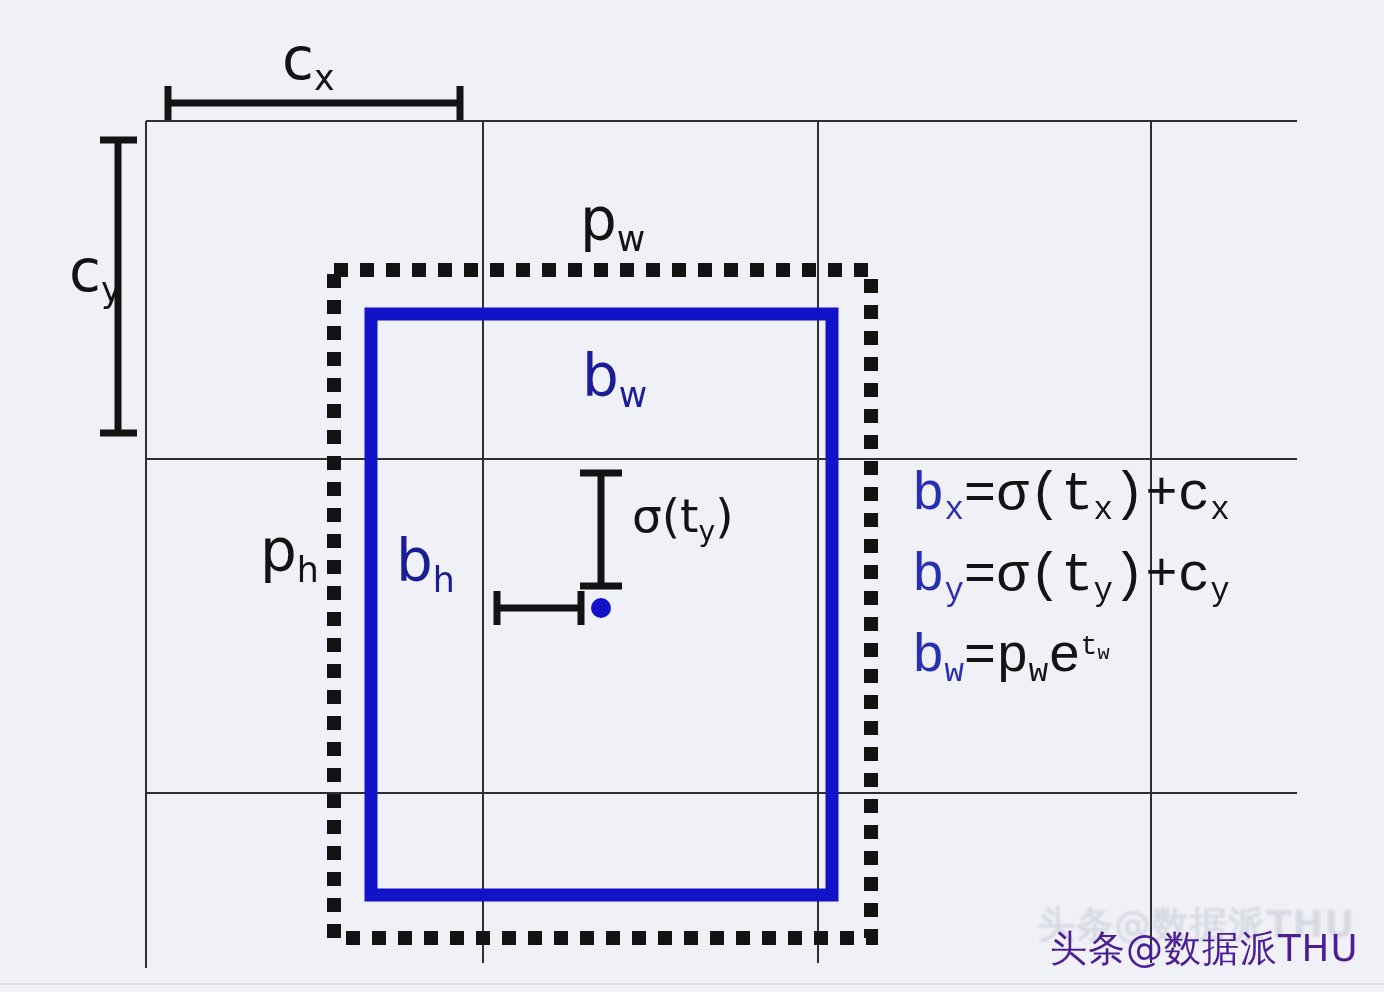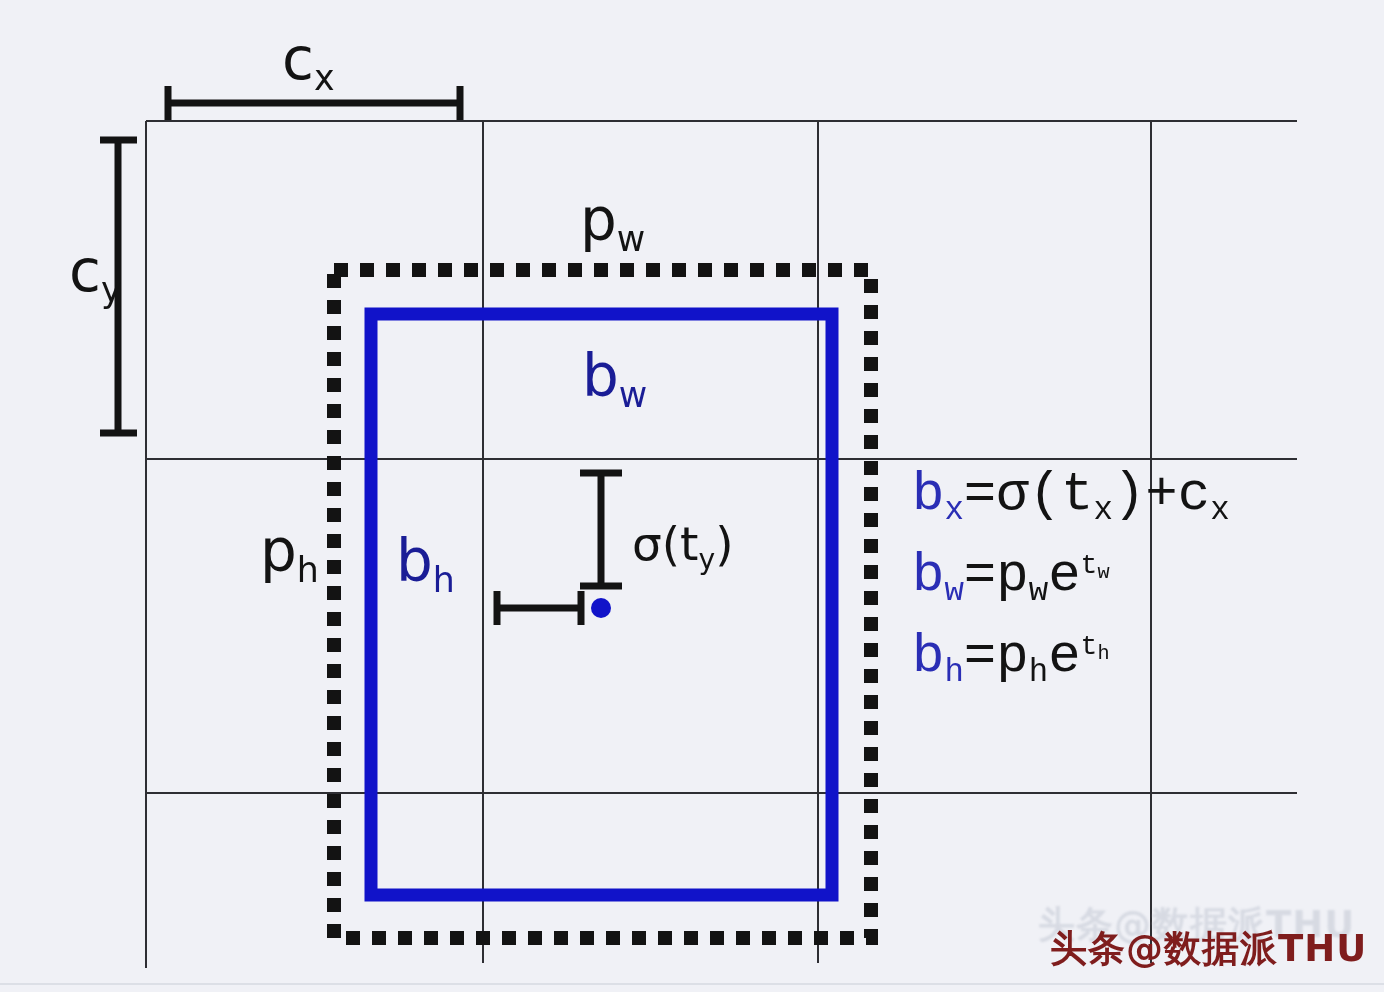--- a/index.html
+++ b/index.html
@@ -28,28 +28,28 @@
   .size-big{font-size:58px;}
   .size-eq{font-size:54px;}
   .size-sigma{font-size:47px;}
 
   #cx-label{left:282px;top:30px;}
   #cy-label{left:44px;top:242px;margin-left:25px;}
   #pw-label{left:580px;top:191px;text-align:right;}
   #bw-label{left:582px;top:326px;margin-top:21px;}
   #ph-label{left:260px;top:522px;}
   #bh-label{left:396px;top:532px;}
-  #sigma-ty-label{left:632px;top:520px;}
+  #sigma-ty-label{left:632px;top:492px;}
   #sigma-tx-label{left:510px;top:630px;}
 
   #equations{position:absolute;left:912px;top:468px;font-family:Liberation Mono, monospace;}
   .eq-line{height:81px;display:block;line-height:1;}
 
-  #watermark{position:absolute;left:1050px;top:924px;font-size:37px;font-weight:bold;
-             color:#7f1d1d;letter-spacing:1px;}
+  #watermark{position:absolute;left:1050px;top:924px;font-size:37px;font-weight:normal;
+             color:#4c1d95;letter-spacing:1px;}
   #watermark-ghost{position:absolute;left:1038px;top:900px;font-size:37px;font-weight:bold;
              color:#b9bfcc;opacity:.45;letter-spacing:1px;filter:blur(1px);}
 </style>
 </head>
 <body>
 
 <div id="stage">
 
   <svg id="diagram-svg" width="1384" height="992">
 
@@ -88,20 +88,20 @@
   <div class="lbl size-big" id="cx-label"><span>c</span><sub>x</sub></div>
   <div class="lbl size-big" id="cy-label"><span>c</span><sub>y</sub></div>
   <div class="lbl size-big" id="pw-label"><span>p</span><sub>w</sub></div>
   <div class="lbl size-big" id="bw-label"><span class="navy">b</span><sub class="navy">w</sub></div>
   <div class="lbl size-big" id="ph-label"><span>p</span><sub>h</sub></div>
   <div class="lbl size-big" id="bh-label"><span class="navy">b</span><sub class="navy">h</sub></div>
   <div class="lbl size-sigma" id="sigma-ty-label"><span>σ(t</span><sub>y</sub><span>)</span></div>
 
   <div id="equations">
     <div class="lbl eq-line size-eq" style="position:static"><span class="c-blue">b</span><sub class="c-blue">x</sub><span>=σ(t</span><sub>x</sub><span>)+c</span><sub>x</sub></div>
+    <div class="lbl eq-line size-eq" style="position:static"><span class="c-blue">b</span><sub class="c-blue">y</sub><span>=σ(t</span><sub>y</sub><span>)+c</span><sub>y</sub></div>
     <div class="lbl eq-line size-eq" style="position:static"><span class="c-blue">b</span><sub class="c-blue">w</sub><span>=p</span><sub>w</sub><span>e</span><sup>t<sub>w</sub></sup></div>
-    <div class="lbl eq-line size-eq" style="position:static"><span class="c-blue">b</span><sub class="c-blue">h</sub><span>=p</span><sub>h</sub><span>e</span><sup>t<sub>h</sub></sup></div>
   </div>
 
   <div id="watermark-ghost">头条@数据派THU</div>
   <div id="watermark">头条@数据派THU</div>
 
 </div>
 
 </body></html>

